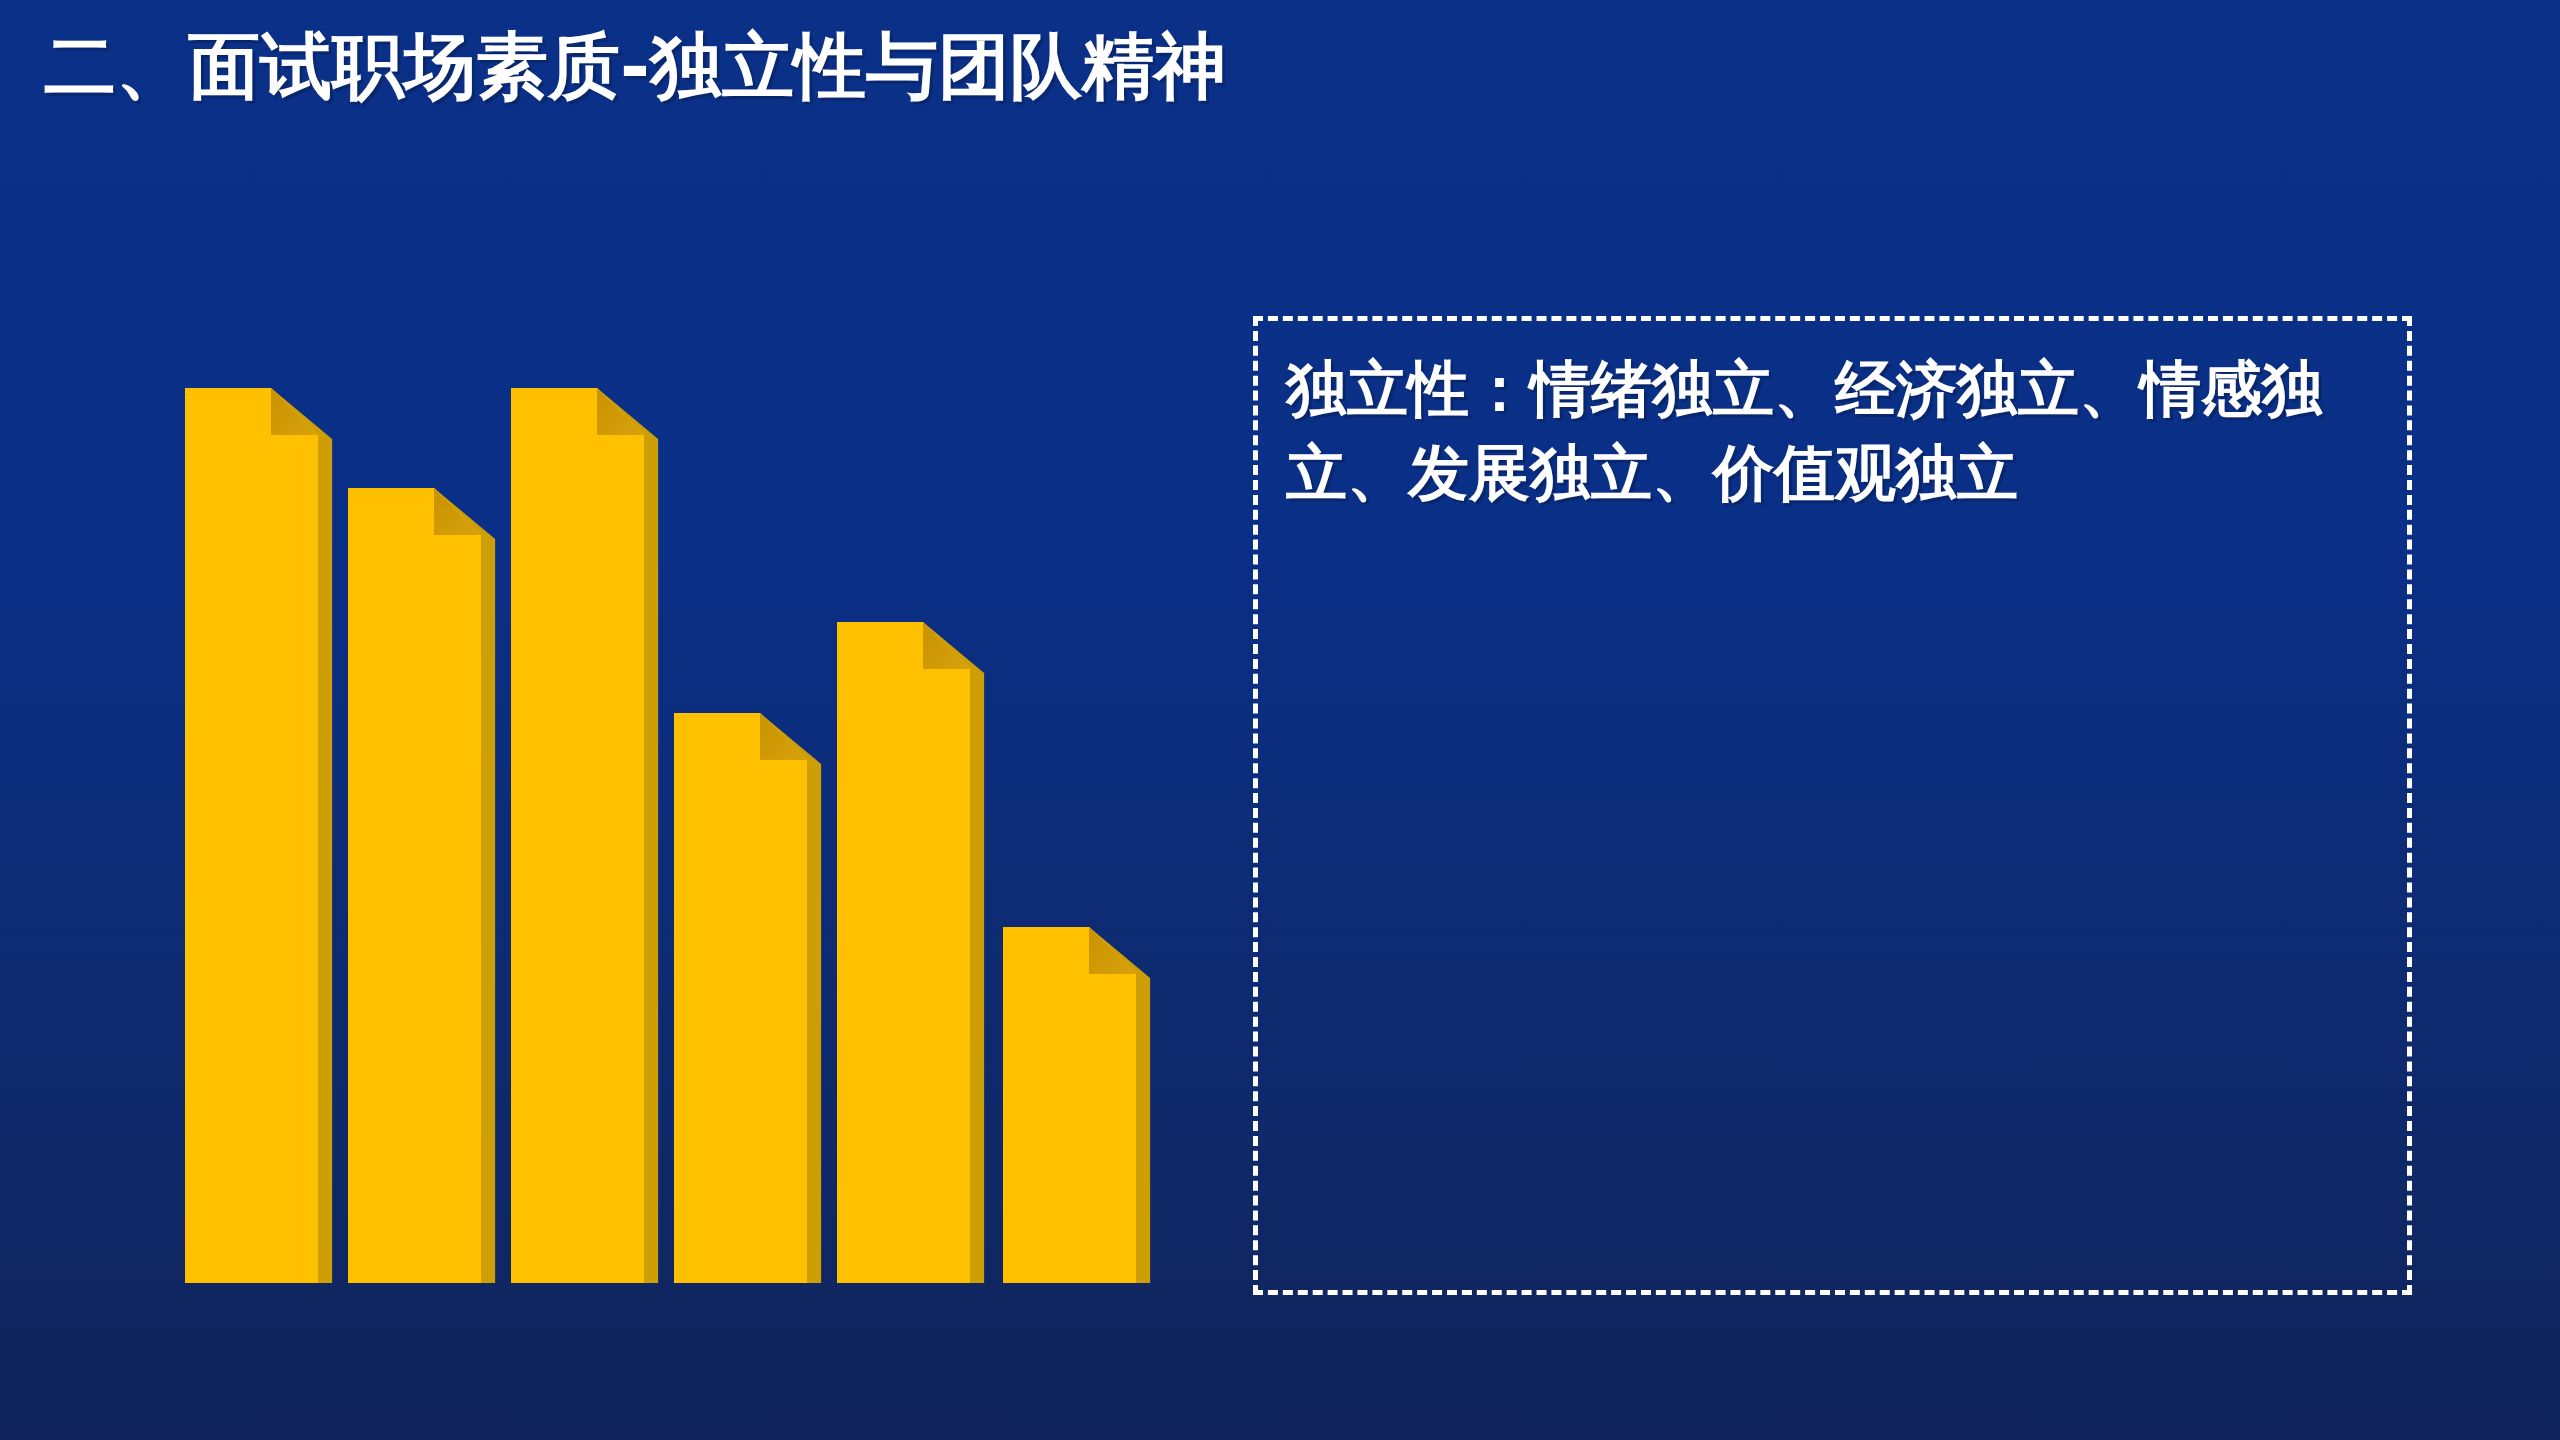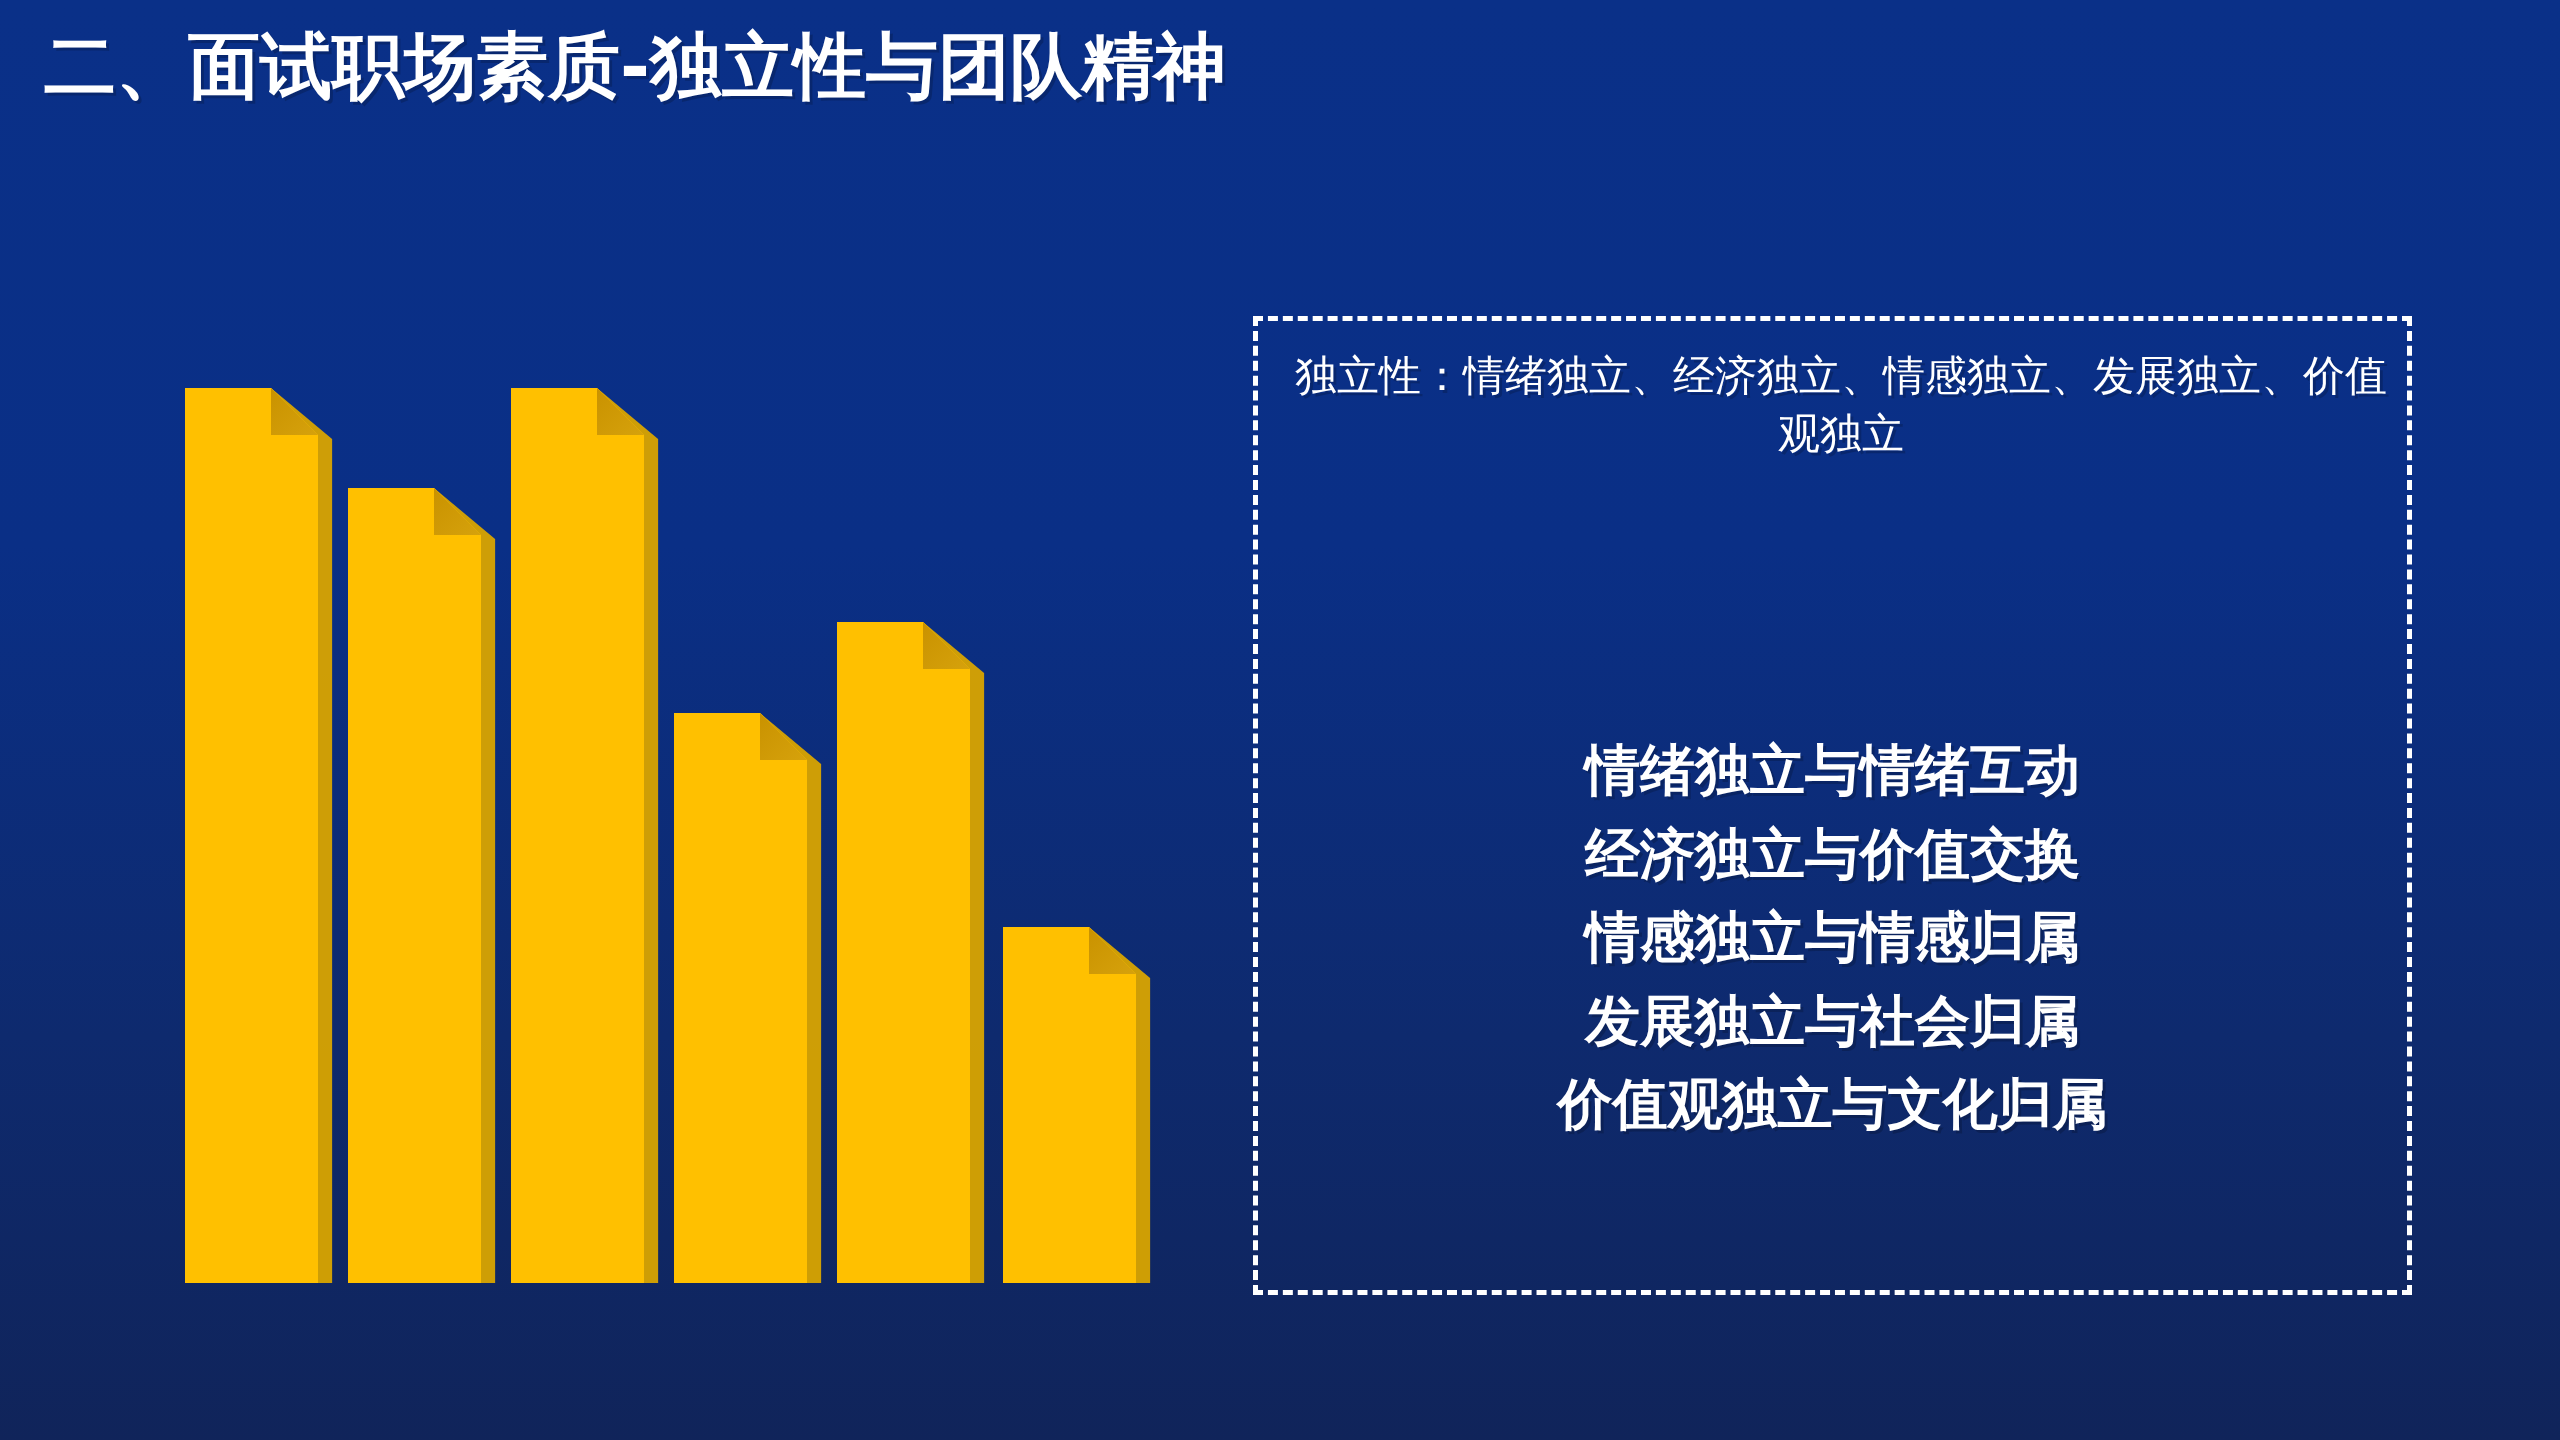--- a/index.html
+++ b/index.html
@@ -49,24 +49,24 @@
     box-sizing: border-box;
     border: 5px dashed #ffffff;
     padding: 0;
   }
   #panel-heading {
     position: absolute;
     left: 28px;
     top: 26px;
     width: 1110px;
     color: #ffffff;
-    font-size: 42px;
-    font-weight: normal;
+    font-size: 61px;
+    font-weight: bold;
     line-height: 1.38;
-    text-align: center;
+    text-align: left;
     text-shadow: 3px 3px 0 rgba(0,0,0,0.18);
   }
   #panel-list {
     position: absolute;
     left: 0;
     right: 0;
     top: 408px;
     text-align: center;
   }
   .panel-list-item {
@@ -123,23 +123,16 @@
           <path d="M 1003,927 L 1089,927 L 1136,974 L 1136,1283 L 1003,1283 Z" fill="#ffc000"></path>
           <path d="M 1089,927 L 1136,974 L 1089,974 Z" fill="url(#foldGrad)"></path>
         </g>
       </g>
   </svg>
 
   <div id="info-panel">
 
     <div id="panel-heading">独立性：情绪独立、经济独立、情感独立、发展独立、价值观独立</div>
 
-    <div id="panel-list">
-      <div class="panel-list-item">情绪独立与情绪互动</div>
-      <div class="panel-list-item">经济独立与价值交换</div>
-      <div class="panel-list-item">情感独立与情感归属</div>
-      <div class="panel-list-item">发展独立与社会归属</div>
-      <div class="panel-list-item">价值观独立与文化归属</div>
-    </div>
 
   </div>
 
 </div>
 
 </body></html>

